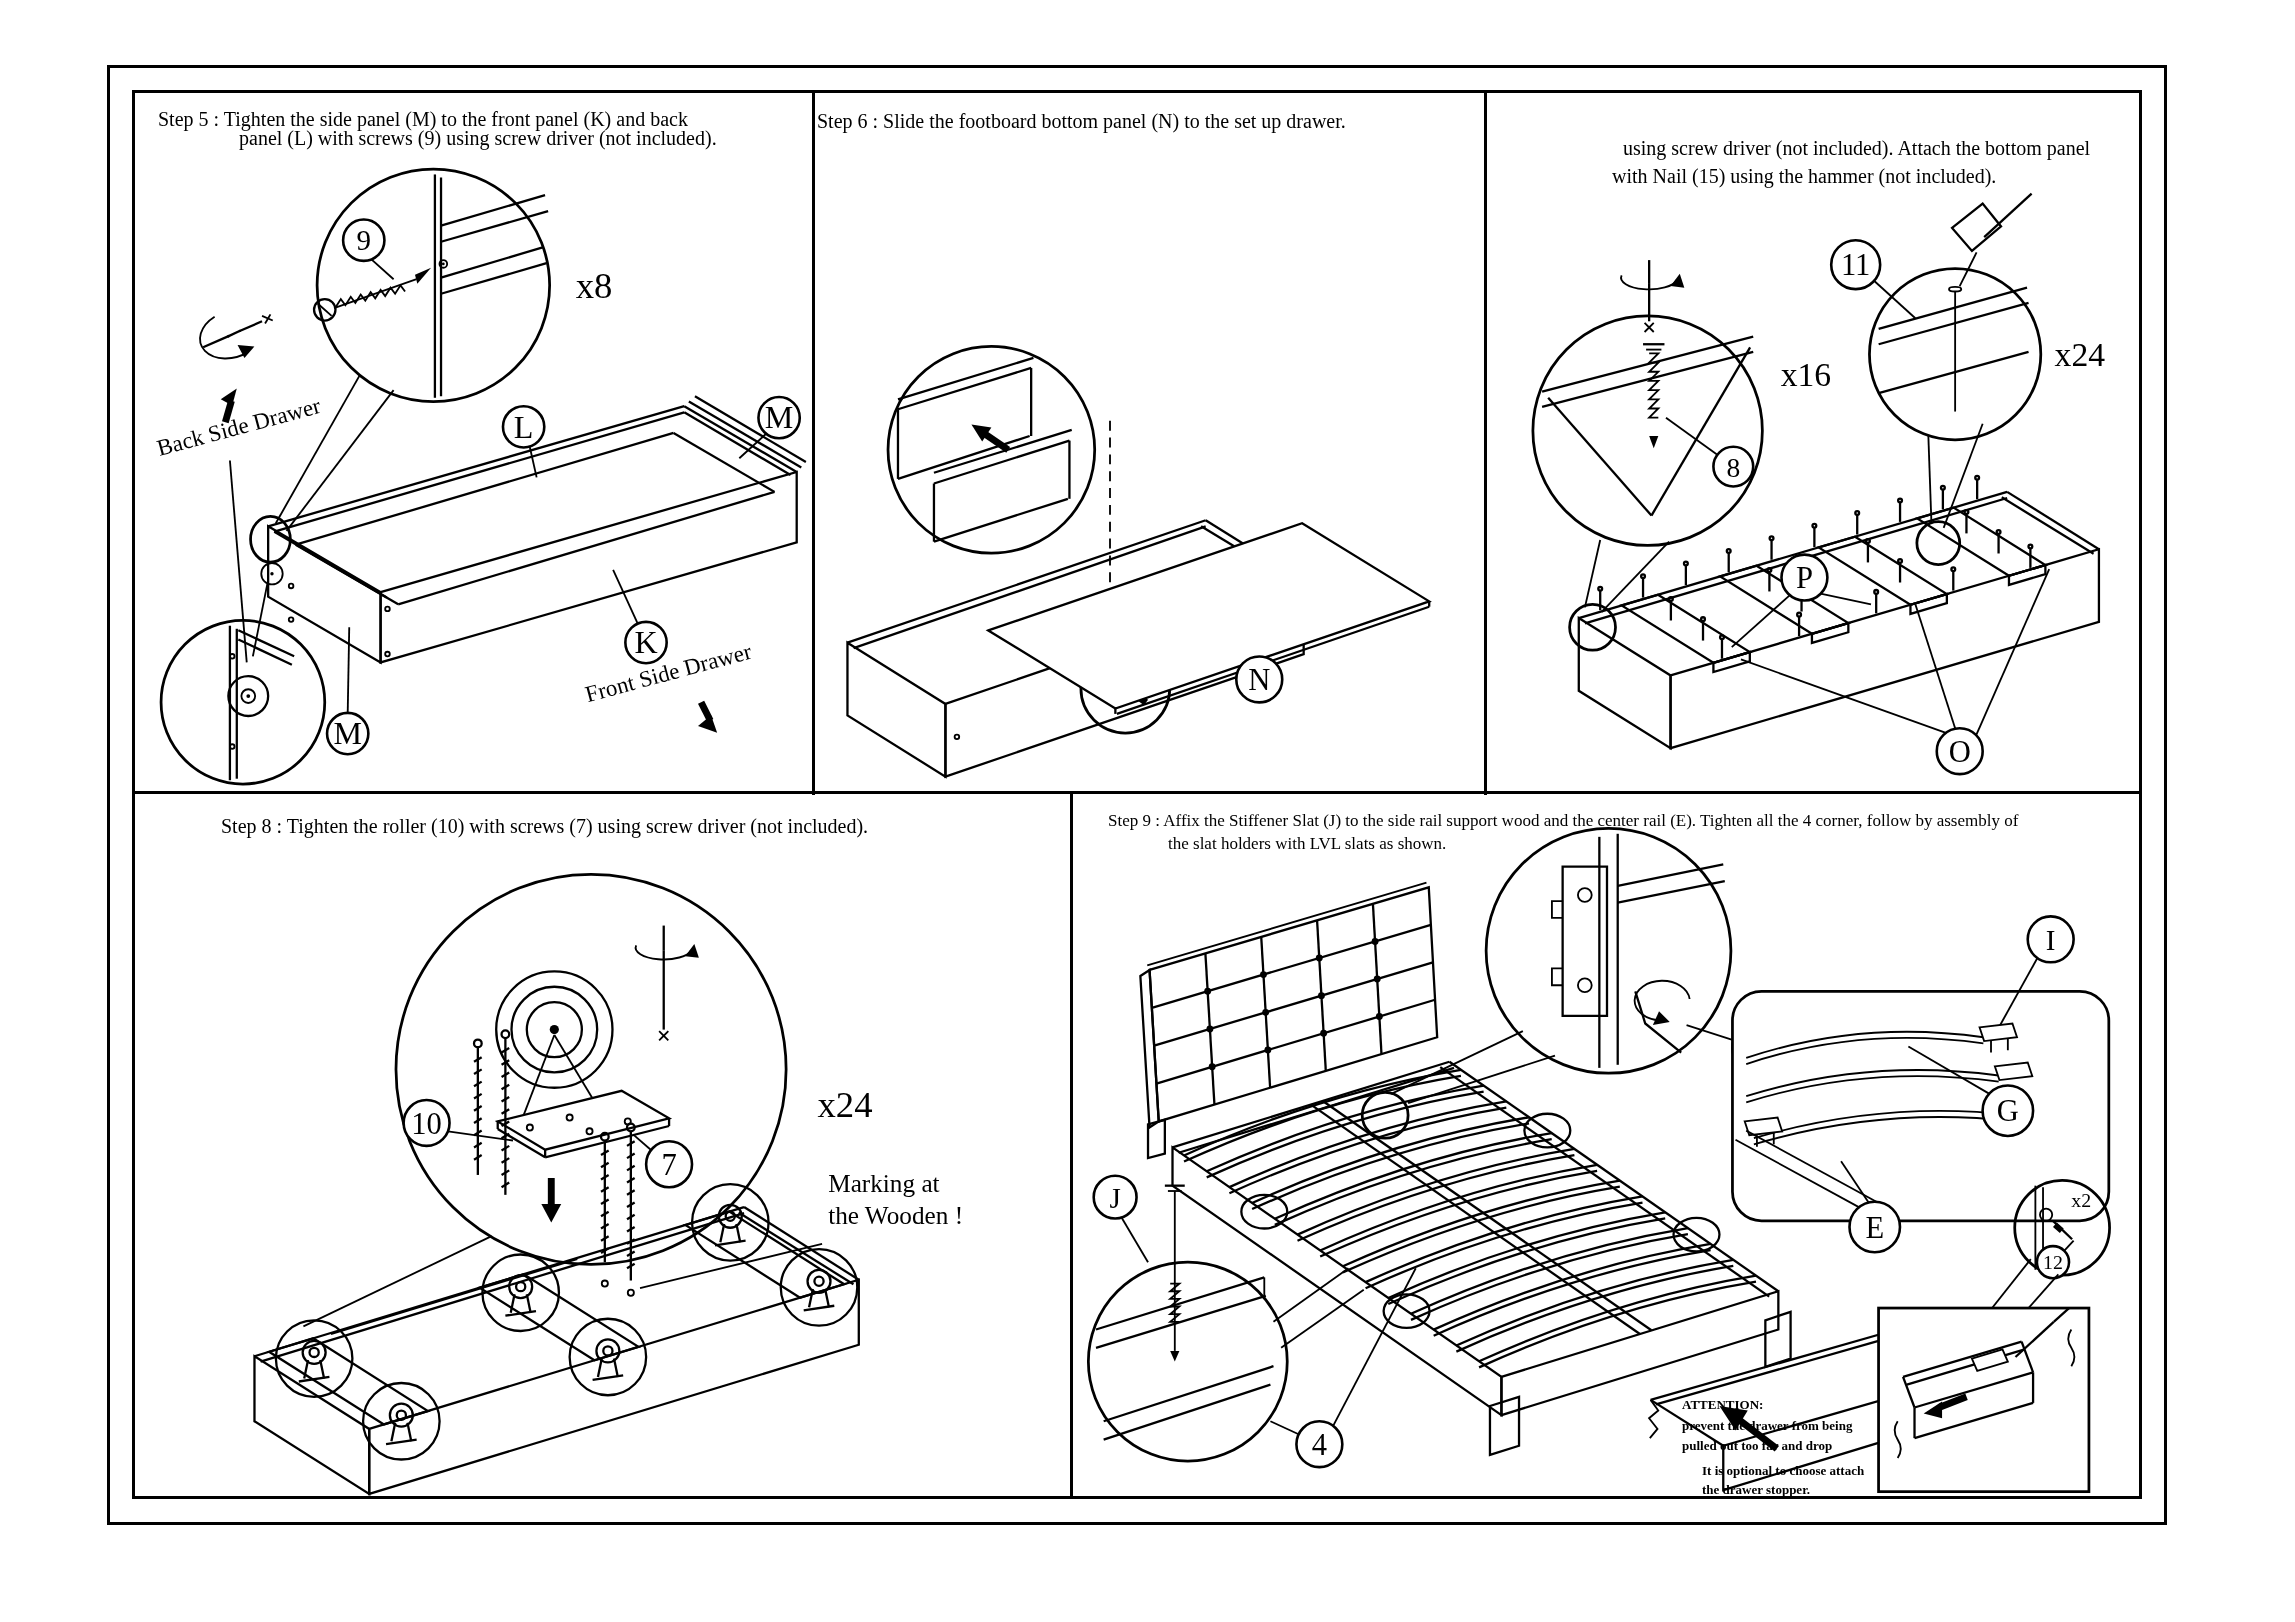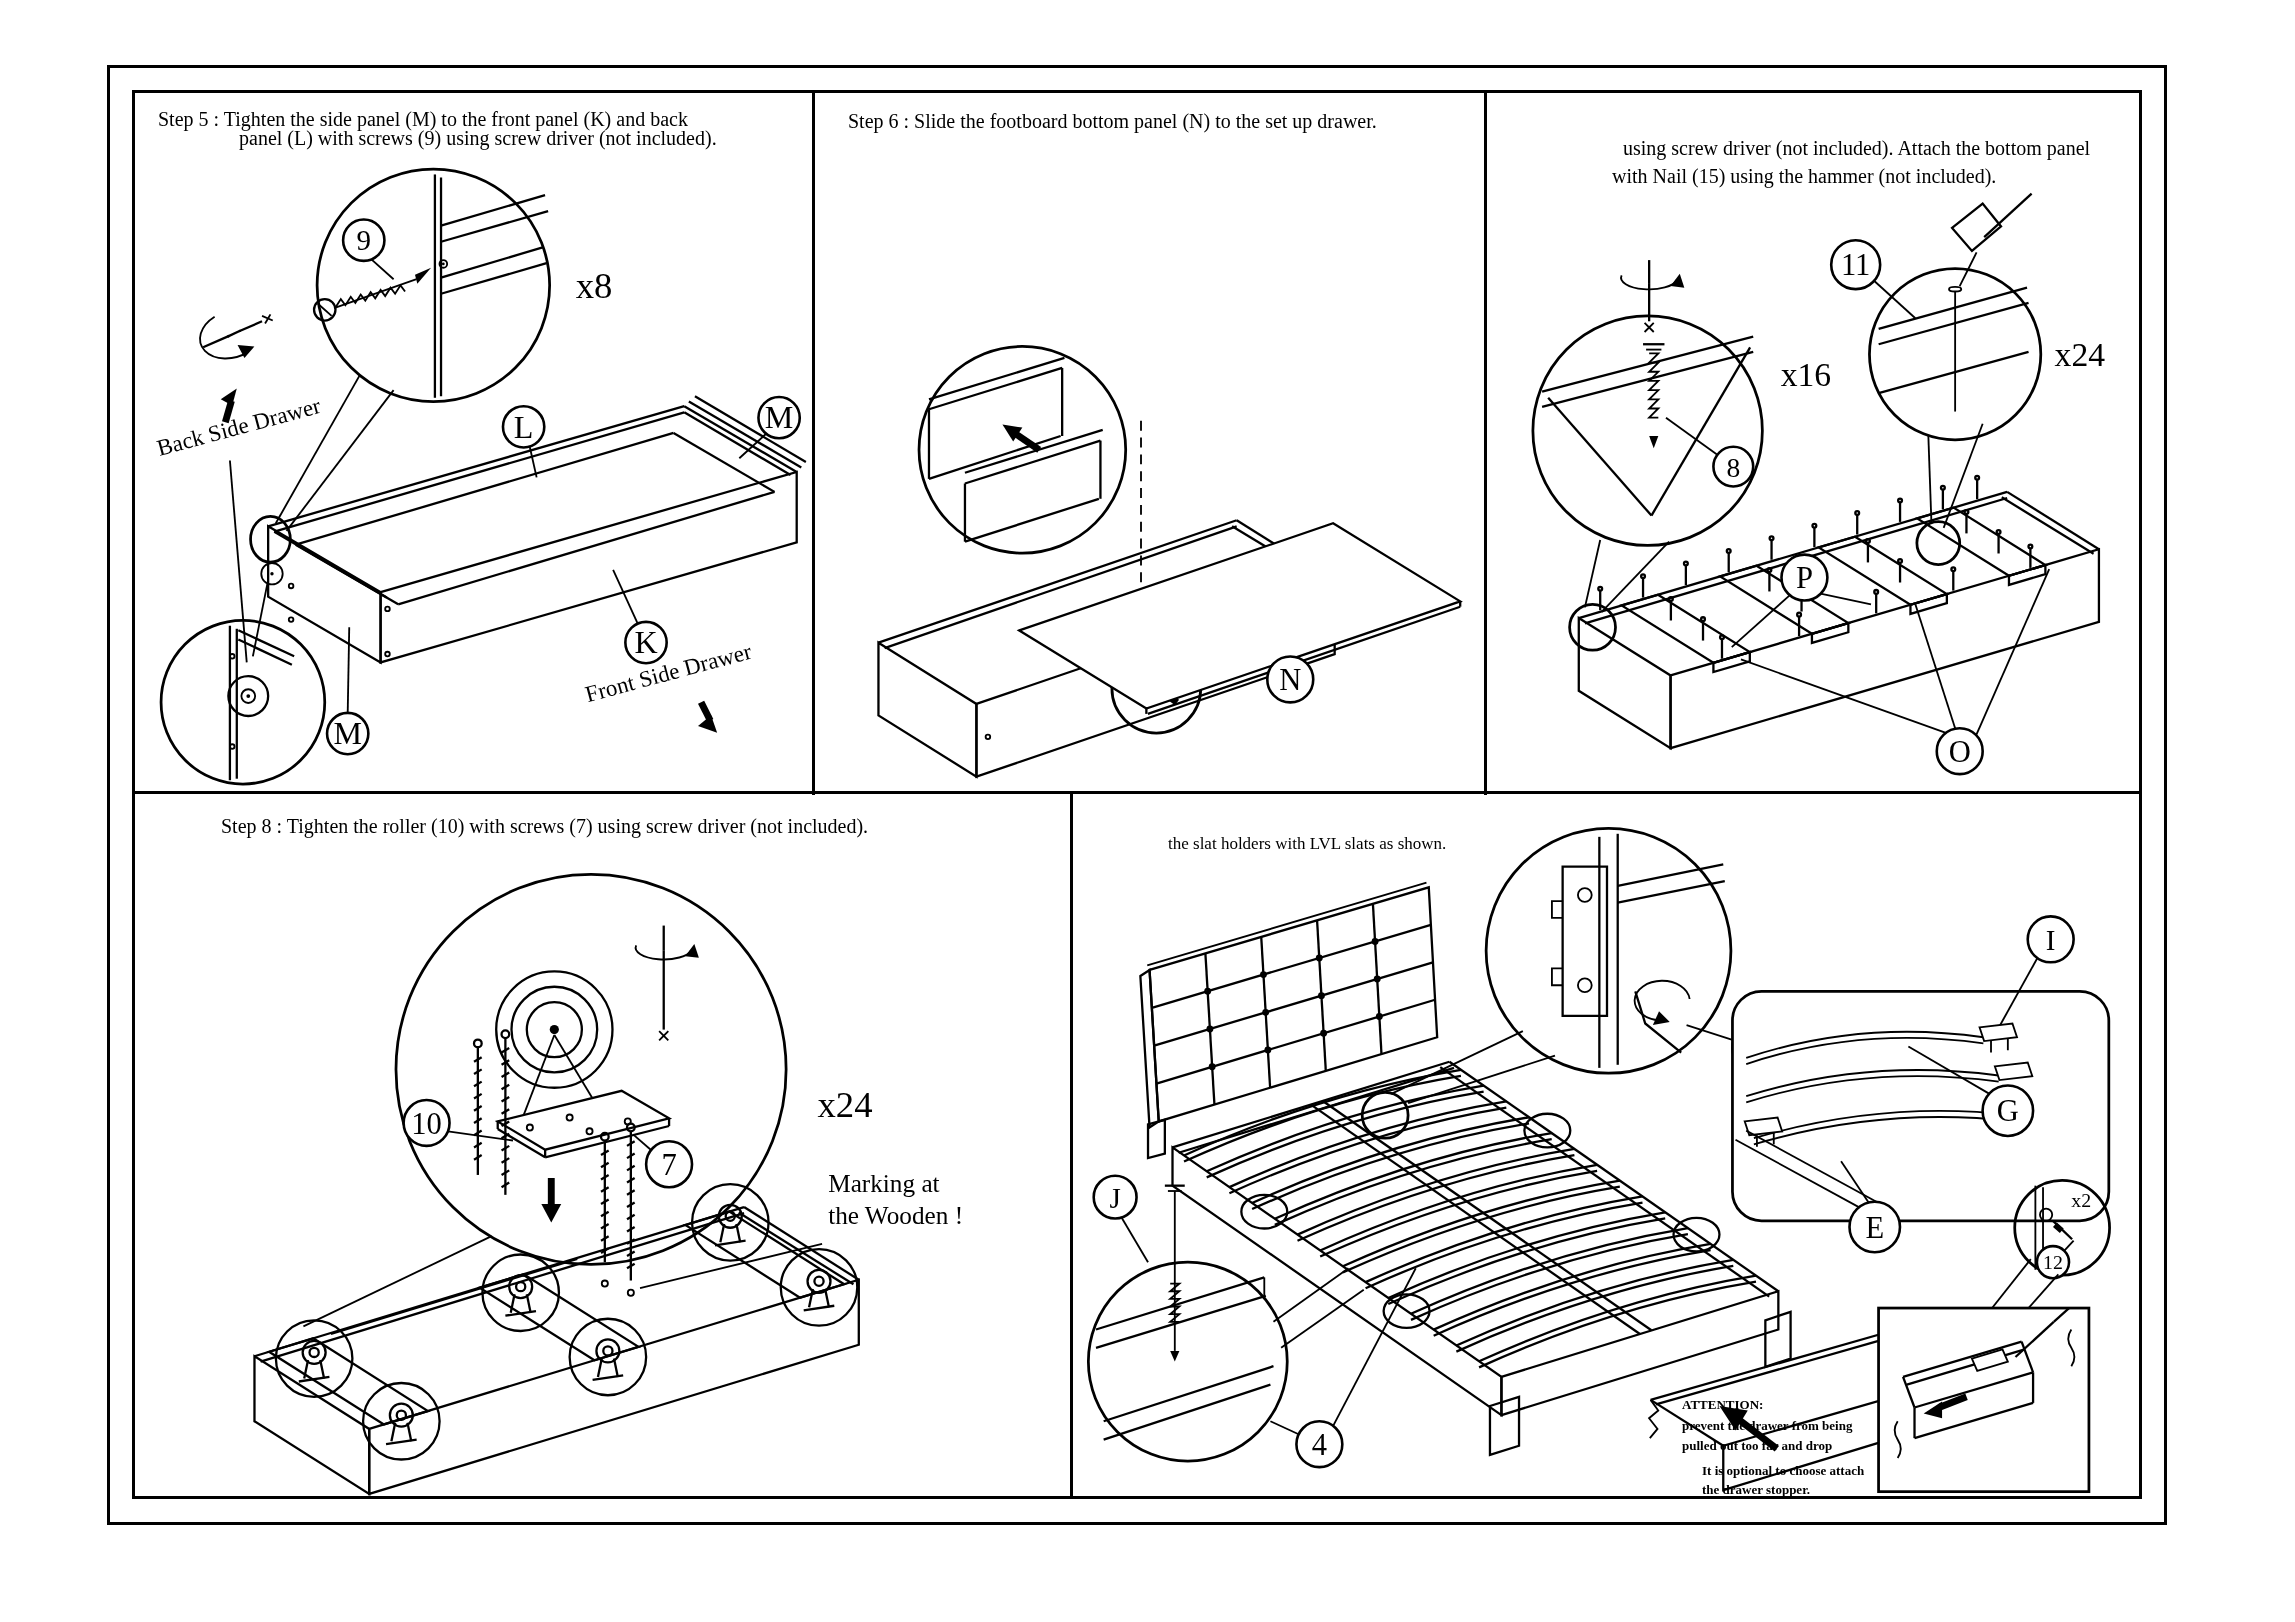--- a/index.html
+++ b/index.html
@@ -144,21 +144,21 @@
       </g>
 
       <g>
         <text x="596" y="800" font-size="30" transform="rotate(-15 596 800)">Front Side Drawer</text>
         <line class="barrow" x1="744" y1="800" x2="756" y2="824"></line>
         <polygon class="fill" points="765,840 740,831 757,817"></polygon>
       </g>
     </svg>
   </div>
 
-  <div class="panel" style="left:831px;top:90px;width:669px;height:702px;">
+  <div class="panel" style="left:800px;top:90px;width:669px;height:702px;">
     <div class="title t30" style="left:17px;top:20px;">Step 6 : Slide the footboard bottom panel (N) to the set up drawer.</div>
     <svg width="669" height="702" viewBox="0 0 874 917">
 
       <g>
         <circle class="thick" cx="250" cy="470" r="135"></circle>
         <line x1="128" y1="404" x2="305" y2="350"></line>
         <line x1="128" y1="417" x2="302" y2="363"></line>
         <line x1="128" y1="417" x2="128" y2="508"></line>
         <line x1="128" y1="508" x2="300" y2="452"></line>
         <line x1="302" y1="363" x2="302" y2="452"></line>
@@ -497,20 +497,21 @@
           <circle cx="898" cy="637" r="15" stroke-width="2.6"></circle>
           <circle cx="898" cy="637" r="6" stroke-width="2"></circle>
           <line x1="890" y1="647" x2="885" y2="671" stroke-width="2.4"></line>
           <line x1="906" y1="647" x2="911" y2="671" stroke-width="2.4"></line>
           <line x1="878" y1="675" x2="918" y2="669" stroke-width="2.4"></line>
         </g>
     </svg>
   </div>
 
   <div class="panel" style="left:1073px;top:794px;width:1068px;height:703px;">
+    <div class="title t22" style="left:35px;top:17px;">Step 9 : Affix the Stiffener Slat (J) to the side rail support wood and the center rail (E). Tighten all the 4 corner, follow by assembly of</div>
     <div class="title t22" style="left:95px;top:40px;">the slat holders with LVL slats as shown.</div>
     <div class="att" style="left:609px;top:603px;">ATTENTION:</div>
     <div class="att" style="left:609px;top:624px;">prevent the drawer from being</div>
     <div class="att" style="left:609px;top:644px;">pulled out too far and drop</div>
     <div class="att" style="left:629px;top:669px;">It is optional to choose attach</div>
     <div class="att" style="left:629px;top:688px;">the drawer stopper.</div>
     <svg width="1068" height="703" viewBox="0 0 1396 919">
 
       <g>
         <polygon points="100,230 465,122 476,318 112,428"></polygon>

